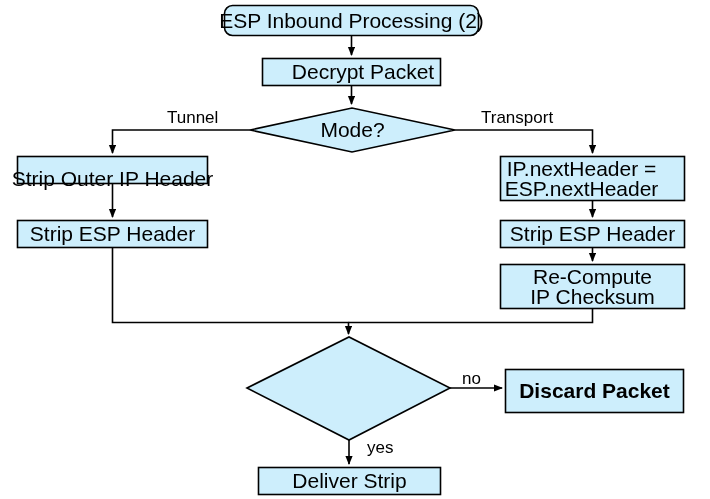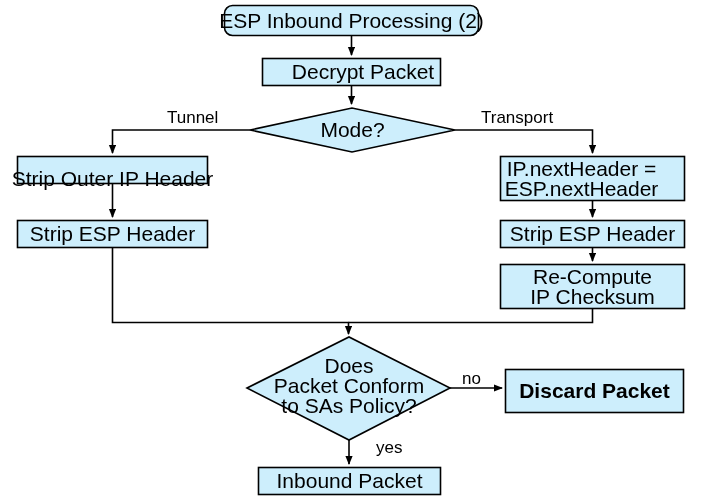--- a/index.html
+++ b/index.html
@@ -119,31 +119,26 @@
     <span>ESP.nextHeader</span>
   </div>
 
   <div class="node-text" style="left:500px; top:220px; width:185px; height:28px;">Strip ESP Header</div>
 
   <div class="node-text" style="left:500px; top:264px; width:185px; height:45px; flex-direction:column;text-align:center;">
     <span>Re-Compute</span>
     <span>IP Checksum</span>
   </div>
 
-  <div class="node-text" style="left:249px; top:355px; width:200px; height:62px; flex-direction:column;">
-    <span>Does</span>
-    <span>Packet Conform</span>
-    <span>to SAs Policy?</span>
-  </div>
 
   <div class="node-text" style="left:505px; top:369px; width:179px; height:44px;font-weight:bold;">Discard Packet</div>
 
-  <div class="node-text" style="left:258px; top:467px; width:183px; height:28px;">Inbound Packet</div>
+  <div class="node-text" style="left:258px; top:467px; width:183px; height:28px;">Deliver Strip</div>
 
   <div class="edge-label" style="left:147px; top:108px;margin-left:20px;">Tunnel</div>
 
   <div class="edge-label" style="left:481px; top:108px;">Transport</div>
 
   <div class="edge-label" style="left:462px; top:369px;">no</div>
 
-  <div class="edge-label" style="left:376px; top:438px;">yes</div>
+  <div class="edge-label" style="left:367px; top:438px;">yes</div>
 
 </div>
 
 </body></html>

